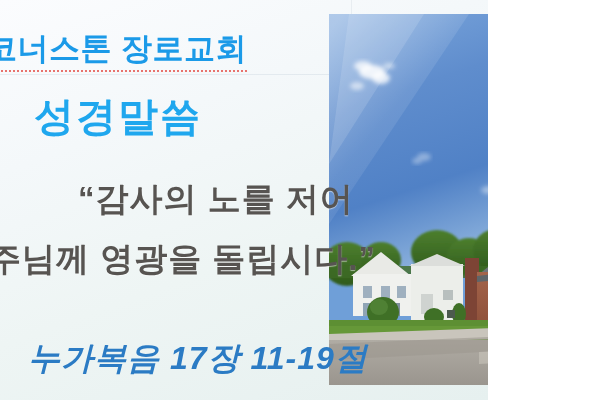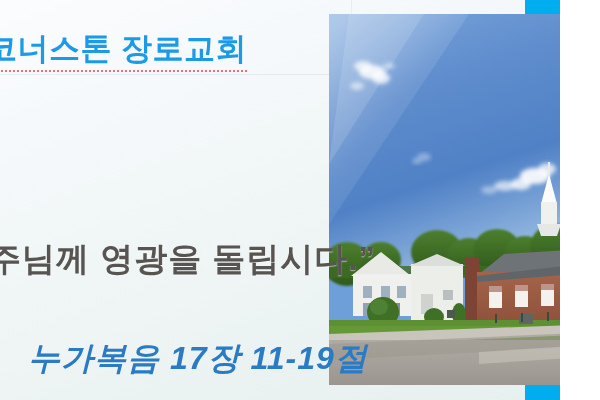--- a/index.html
+++ b/index.html
@@ -2,21 +2,21 @@
 <html><head>
 <meta charset="utf-8">
 <style>
   html, body {
     margin: 0;
     padding: 0;
     background: #ffffff;
   }
   #slide {
     position: relative;
-    width: 560px;
+    width: 488px;
     height: 400px;
     overflow: hidden;
     font-family: "Liberation Sans", sans-serif;
     background: linear-gradient(160deg, #fbfcfe 0%, #f4f8fa 30%, #eef5f4 60%, #e6f0ef 100%);
   }
 
   
   .faint-line {
     position: absolute;
     background: rgba(170, 185, 200, 0.22);
@@ -273,18 +273,20 @@
       <g fill="#3a4a3e">
         <rect x="166" y="300" width="2" height="9"></rect>
         <rect x="192" y="299" width="2" height="9"></rect>
         <rect x="218" y="298" width="2" height="9"></rect>
       </g>
     </svg>
   </div>
 
   <div class="txt" id="church-name">코너스톤 장로교회</div>
 
-
+  <div class="txt" id="sermon-label">성경말씀</div>
+
+  <div class="txt quote-line" id="quote-1">“감사의 노를 저어</div>
   <div class="txt quote-line" id="quote-2">주님께 영광을 돌립시다.”</div>
 
   <div class="txt" id="scripture-ref">누가복음 17장 11-19절</div>
 
 </div>
 
 </body></html>

